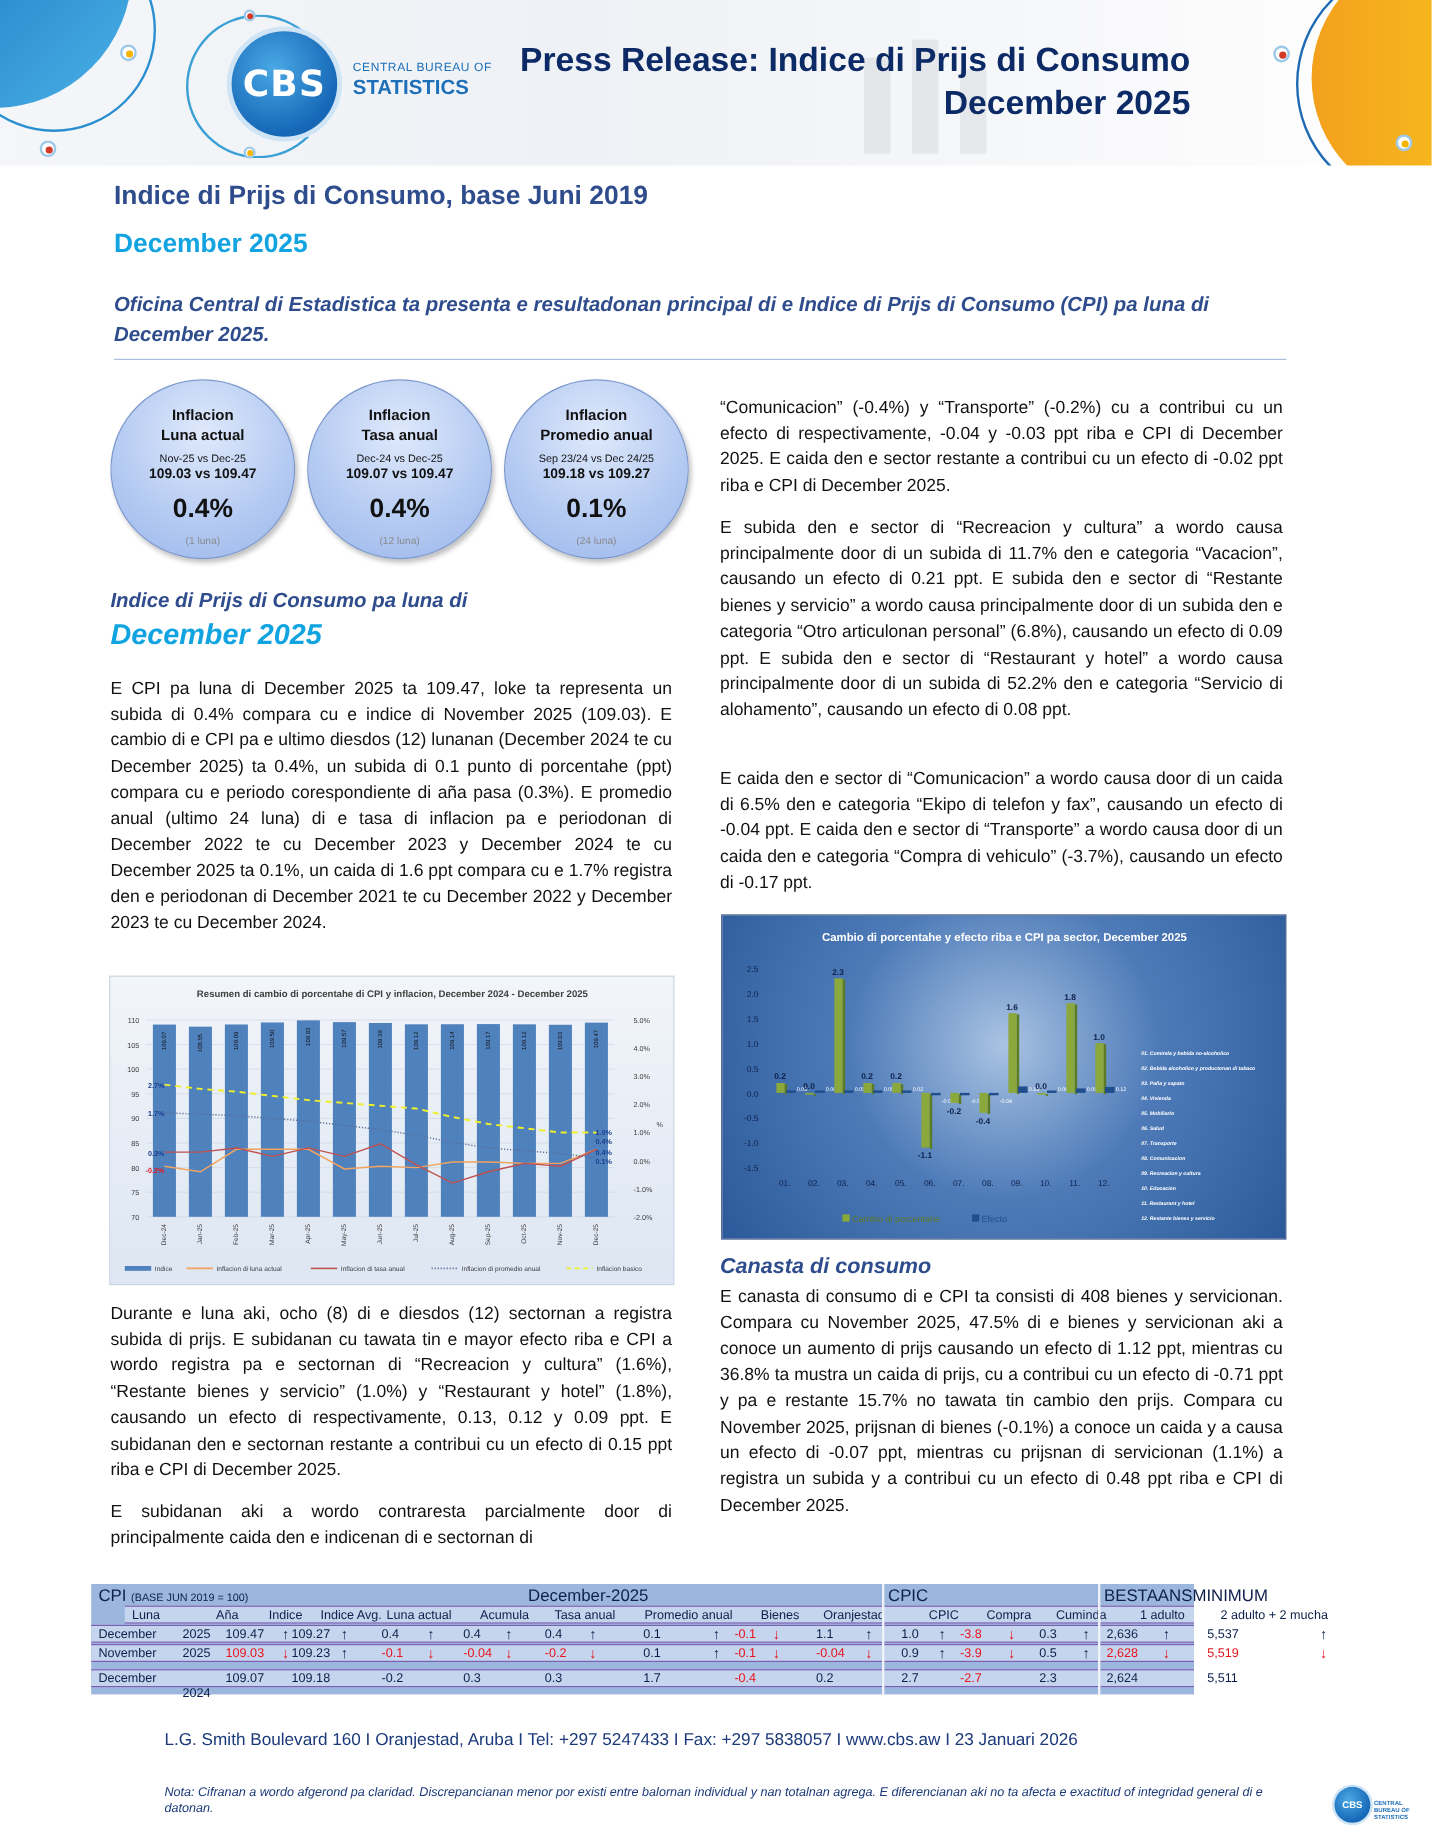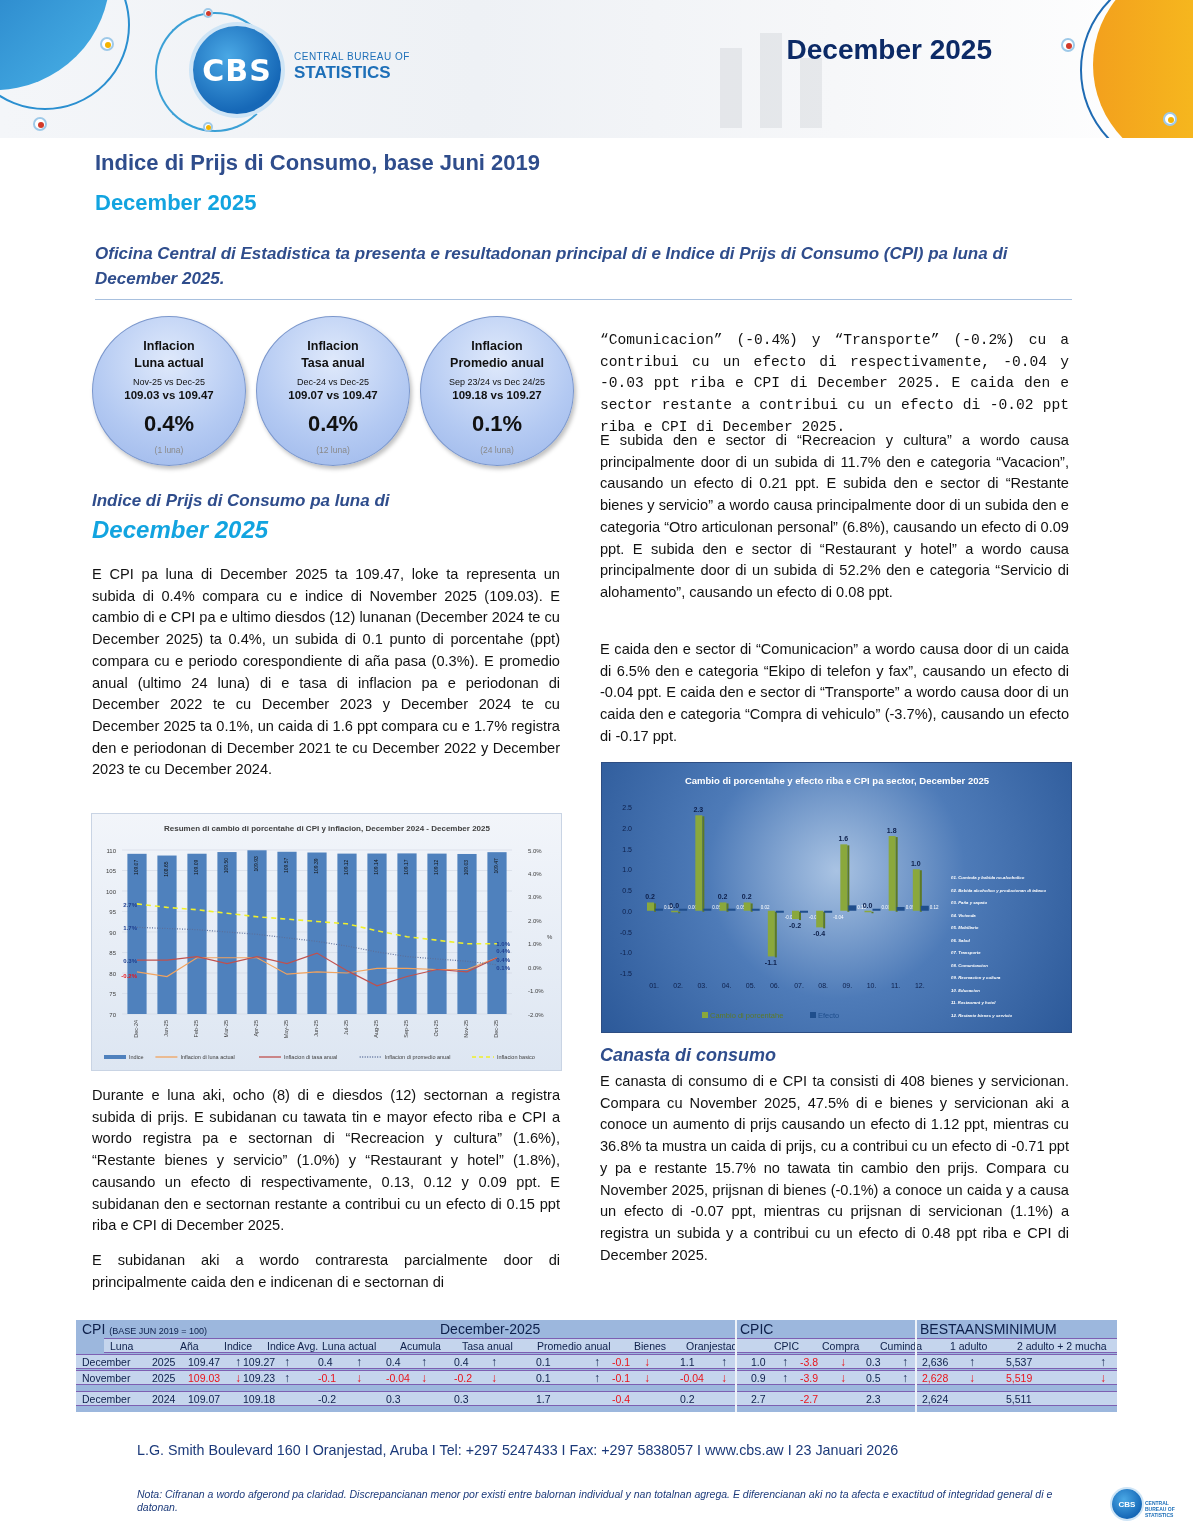--- a/index.html
+++ b/index.html
@@ -33,21 +33,21 @@
   .sub1 { position: absolute; left: 92px; top: 491px; color: #2f4d8c; font-size: 17px; font-weight: bold; font-style: italic; }
   .sub2 { position: absolute; left: 92px; top: 516px; color: #12a4e0; font-size: 24px; font-weight: bold; font-style: italic; }
   .para { position: absolute; font-size: 14.6px; line-height: 21.7px; text-align: justify; color: #111; }
   .col-l { left: 92px; width: 468px; }
   .col-r { left: 600px; width: 469px; }
 
   .chart1 { position: absolute; left: 91px; top: 813px; width: 471px; height: 258px; background: linear-gradient(180deg, #f2f5fa, #dde6f2); border: 1px solid #c9d4e4; }
   .chart2 { position: absolute; left: 601px; top: 762px; width: 471px; height: 271px; background: radial-gradient(circle at 50% 40%, #a9c3e3 0%, #4e7bb8 45%, #2c5999 100%); border: 1px solid #2d4d82; }
   .canasta-h { position: absolute; left: 600px; top: 1045px; color: #2f4d8c; font-size: 18px; font-weight: bold; font-style: italic; }
 
-  .tbl { position: absolute; left: 76px; top: 1320px; width: 1041px; height: 92px; background: #9cb7dd; }
+  .tbl { position: absolute; left: 76px; top: 1320px; width: 919px; height: 92px; background: #9cb7dd; }
   .tbl .sec { position: absolute; top: 0; height: 92px; }
   .tbl .row { position: absolute; left: 0; right: 0; height: 15px; font-size: 10.5px; line-height: 15px; color: #0d1f4a; }
   .tbl .row.bg { background: #c5d5ed; border-top: 1.5px solid #7d5fb2; border-bottom: 1.5px solid #7d5fb2; }
   .tbl .hdr { font-size: 14px; color: #0d1f4a; position: absolute; top: 1px; }
   .tbl span { position: absolute; white-space: nowrap; }
   .red { color: #e8141c !important; }
   .up, .dn { font-weight: bold; font-size: 12px; }
   .up { color: #0d1f4a; }
   .dn { color: #e8141c; }
   .footer-addr { position: absolute; left: 137px; top: 1442px; color: #1c3a7a; font-size: 14.3px; }
@@ -78,20 +78,21 @@
     </div>
   <div class="dot" style="left:203px;top:122px;width:10px;height:10px;">
       <i style="background:#f4b400;left:1px;top:1px;width:5px;height:5px"></i>
     </div>
   <div class="logo-circle">CBS</div>
   <div class="logo-text">
     <div class="l1">CENTRAL BUREAU OF</div>
     <div class="l2">STATISTICS</div>
   </div>
   <div class="banner-title">
+    <div>Press Release: Indice di Prijs di Consumo</div>
     <div>December 2025</div>
   </div>
   <div class="orange-arc"></div>
   <div class="arc-line" style="left:1080px;top:-30px;width:200px;height:200px;border-color:#1f6bb3;"></div>
   <div class="dot" style="left:1061px;top:38px;">
       <i style="background:#d23a2a"></i>
     </div>
   <div class="dot" style="left:1163px;top:112px;">
       <i style="background:#f4b400"></i>
     </div>
@@ -228,21 +229,21 @@
       <line x1="267.7" x2="289.7" y1="243" y2="243" stroke="#5b6f9a" stroke-width="1.3" stroke-dasharray="1,1.5"></line>
       <text x="292.7" y="245" font-size="5.5" fill="#404040">Inflacion di promedio anual</text>
       <line x1="380" x2="402" y1="243" y2="243" stroke="#f0f02a" stroke-width="1.3" stroke-dasharray="4,3"></line>
       <text x="405" y="245" font-size="5.5" fill="#404040">Inflacion basico</text>
     </svg>
 </div>
 
 <div class="para col-l" style="top:1085px;">Durante e luna aki, ocho (8) di e diesdos (12) sectornan a registra subida di prijs. E subidanan cu tawata tin e mayor efecto riba e CPI a wordo registra pa e sectornan di “Recreacion y cultura” (1.6%), “Restante bienes y servicio” (1.0%) y “Restaurant y hotel” (1.8%), causando un efecto di respectivamente, 0.13, 0.12 y 0.09 ppt. E subidanan den e sectornan restante a contribui cu un efecto di 0.15 ppt riba e CPI di December 2025.</div>
 <div class="para col-l" style="top:1250px;">E subidanan aki a wordo contraresta parcialmente door di principalmente caida den e indicenan di e sectornan di</div>
 
-<div class="para col-r" style="top:330px;font-family:Liberation Mono, monospace;">“Comunicacion” (-0.4%) y “Transporte” (-0.2%) cu a contribui cu un efecto di respectivamente, -0.04 y -0.03 ppt riba e CPI di December 2025. E caida den e sector restante a contribui cu un efecto di -0.02 ppt riba e CPI di December 2025.</div>
+<div class="para col-r" style="top:330px;">“Comunicacion” (-0.4%) y “Transporte” (-0.2%) cu a contribui cu un efecto di respectivamente, -0.04 y -0.03 ppt riba e CPI di December 2025. E caida den e sector restante a contribui cu un efecto di -0.02 ppt riba e CPI di December 2025.</div>
 <div class="para col-r" style="top:430px;">E subida den e sector di “Recreacion y cultura” a wordo causa principalmente door di un subida di 11.7% den e categoria “Vacacion”, causando un efecto di 0.21 ppt. E subida den e sector di “Restante bienes y servicio” a wordo causa principalmente door di un subida den e categoria “Otro articulonan personal” (6.8%), causando un efecto di 0.09 ppt. E subida den e sector di “Restaurant y hotel” a wordo causa principalmente door di un subida di 52.2% den e categoria “Servicio di alohamento”, causando un efecto di 0.08 ppt.</div>
 <div class="para col-r" style="top:639px;">E caida den e sector di “Comunicacion” a wordo causa door di un caida di 6.5% den e categoria “Ekipo di telefon y fax”, causando un efecto di -0.04 ppt. E caida den e sector di “Transporte” a wordo causa door di un caida den e categoria “Compra di vehiculo” (-3.7%), causando un efecto di -0.17 ppt.</div>
 
 <div class="chart2">
   <svg id="chart2svg" width="471" height="271">
       <text x="235" y="21" text-anchor="middle" font-size="9.5" fill="#ffffff" font-weight="bold">Cambio di porcentahe y efecto riba e CPI pa sector, December 2025</text>
       <text x="30" y="47" text-anchor="end" font-size="7" fill="#0d1f4a">2.5</text>
       <text x="30" y="67.75" text-anchor="end" font-size="7" fill="#0d1f4a">2.0</text>
       <text x="30" y="88.5" text-anchor="end" font-size="7" fill="#0d1f4a">1.5</text>
       <text x="30" y="109.25" text-anchor="end" font-size="7" fill="#0d1f4a">1.0</text>
@@ -429,21 +430,21 @@
         <span class="dn" style="left: 764px;">↓</span>
         <span style="left: 790px;">0.5</span>
         <span class="up" style="left: 826px;">↑</span>
         <span class="red" style="left: 846px;">2,628</span>
         <span class="dn" style="left: 893px;">↓</span>
         <span class="red" style="left: 930px;">5,519</span>
         <span class="dn" style="left: 1024px;">↓</span>
       </div>
       <div class="row bg" style="top: 71px;">
         <span style="left: 6px;">December</span>
-        <span style="left: 76px;">2024</span>
+        <span style="left: 76px; margin-top: 12px;">2024</span>
         <span style="left: 112px;">109.07</span>
         <span style="left: 167px;">109.18</span>
         <span style="left: 242px;">-0.2</span>
         <span style="left: 310px;">0.3</span>
         <span style="left: 378px;">0.3</span>
         <span style="left: 460px;">1.7</span>
         <span class="red" style="left: 536px;">-0.4</span>
         <span style="left: 604px;">0.2</span>
         <span style="left: 675px;">2.7</span>
         <span class="red" style="left: 724px;">-2.7</span>

